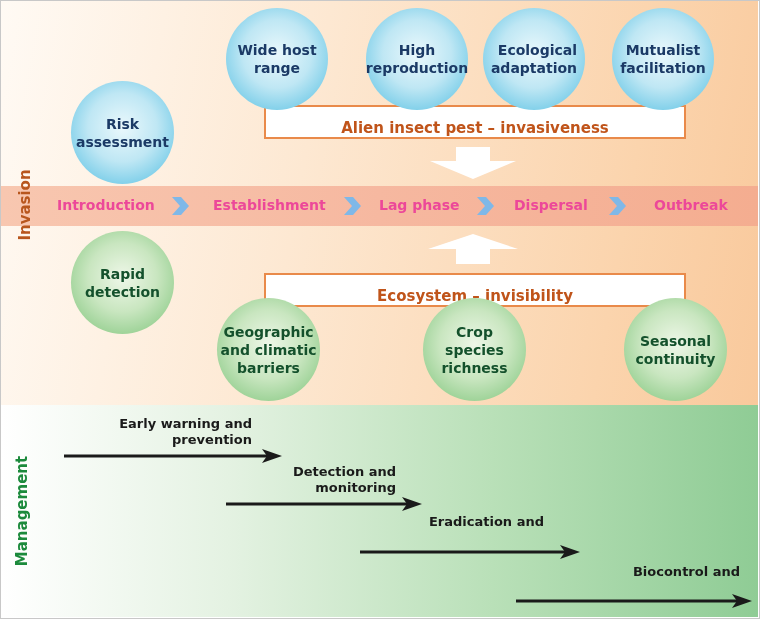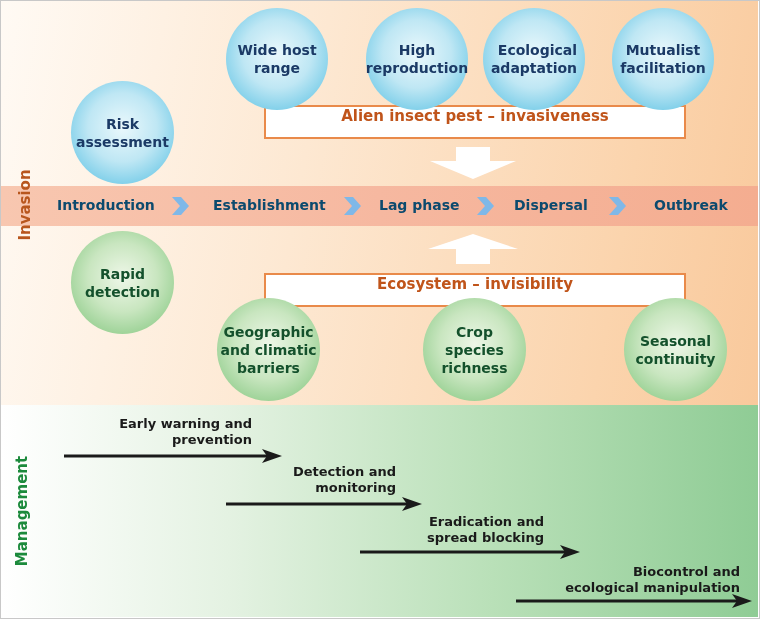--- a/index.html
+++ b/index.html
@@ -10,32 +10,32 @@
     background: linear-gradient(100deg, #fffaf4 0%, #fde8d2 40%, #fbd4ad 80%, #f9c99c 100%); }
   .management-panel { position:absolute; left:1px; top:405px; width:757px; height:212px;
     background: linear-gradient(90deg, #ffffff 0%, #e4f2e2 30%, #b9e0b8 65%, #8fcc95 100%); }
   .stage-band { position:absolute; left:1px; top:186px; width:757px; height:40px;
     background: linear-gradient(90deg, #f8c7b0 0%, #f6b8a0 50%, #f4ad90 100%); }
   .vlabel { position:absolute; font-weight:bold; font-size:15px; transform:rotate(-90deg);
     transform-origin:center; white-space:nowrap; }
   .vlabel.inv { color:#b8561d; left:-20px; top:196px; width:90px; text-align:center; }
   .vlabel.mgmt { color:#1c8a3c; left:-38px; top:502px; width:120px; text-align:center; }
 
-  .stage { position:absolute; top:197px; font-weight:bold; font-size:14px; color:#0c4a6e; white-space:nowrap; }
+  .stage { position:absolute; top:197px; font-weight:bold; font-size:14px; color:#ec4899; white-space:nowrap; }
   .chev { position:absolute; top:195px; width:22px; height:22px; }
 
   .circle { position:absolute; border-radius:50%; display:flex; align-items:center; justify-content:center;
     text-align:center; font-weight:bold; font-size:14px; line-height:18px; z-index:3; }
   .circle.blue { background: radial-gradient(circle at 50% 45%, #eaf8fc 0%, #bfe7f4 45%, #6cc8e6 85%, #45b6de 100%);
     color:#1b3a66; }
   .circle.green { background: radial-gradient(circle at 50% 45%, #eef7e8 0%, #c9e6c0 45%, #8fcc8a 85%, #6cb870 100%);
     color:#14512c; }
 
   .factor-box { position:absolute; background:#fff; border:2px solid #e98a4a; color:#c0541a;
-    font-weight:bold; font-size:15px; display:flex; align-items:flex-start; justify-content:center; z-index:2; }
+    font-weight:bold; font-size:15px; display:flex; align-items:flex-end; justify-content:center; z-index:2; }
 
   .big-arrow { position:absolute; z-index:1; }
   .mgmt-arrow { position:absolute; height:14px; }
   .mgmt-label { position:absolute; text-align:right; font-weight:bold; font-size:13px; line-height:16px; color:#1a1a1a; }
 </style>
 </head>
 <body>
 
 <div class="frame"></div>
 <div class="invasion-panel"></div>
@@ -148,27 +148,25 @@
   <div>Detection and</div>
     <div>monitoring</div>
 </div>
 <svg class="mgmt-arrow" style="left:226px; top:497px; width:196px;" viewBox="0 0 196 14">
   <rect x="0" y="5.5" width="182" height="3" fill="#1a1a1a"></rect>
     <path d="M176 0 L196 7 L176 14 L181 7 Z" fill="#1a1a1a"></path>
 </svg>
 
 <div class="mgmt-label" style="left:398px; top:514px; width:146px;">
   <div>Eradication and</div>
-    <div>spread blocking</div>
 </div>
 <svg class="mgmt-arrow" style="left:360px; top:545px; width:220px;" viewBox="0 0 220 14">
   <rect x="0" y="5.5" width="206" height="3" fill="#1a1a1a"></rect>
     <path d="M200 0 L220 7 L200 14 L205 7 Z" fill="#1a1a1a"></path>
 </svg>
 
 <div class="mgmt-label" style="left:540px; top:564px; width:200px;">
   <div>Biocontrol and</div>
-    <div>ecological manipulation</div>
 </div>
 <svg class="mgmt-arrow" style="left:516px; top:594px; width:236px;" viewBox="0 0 236 14">
   <rect x="0" y="5.5" width="222" height="3" fill="#1a1a1a"></rect>
     <path d="M216 0 L236 7 L216 14 L221 7 Z" fill="#1a1a1a"></path>
 </svg>
 
 </body></html>

